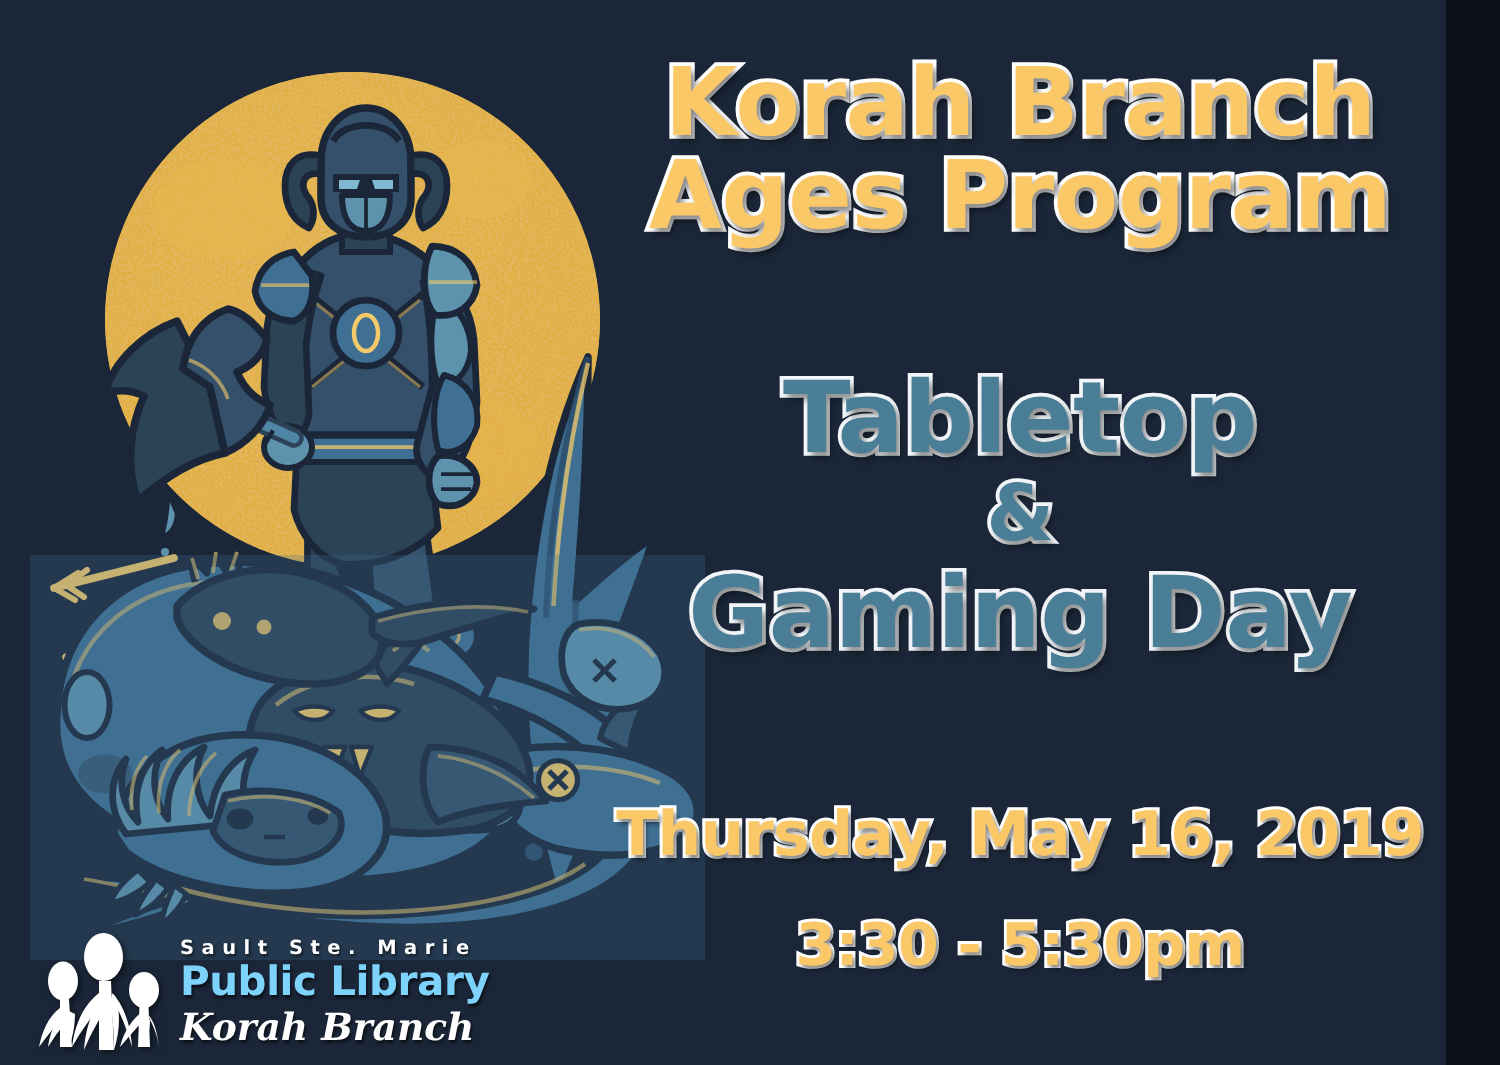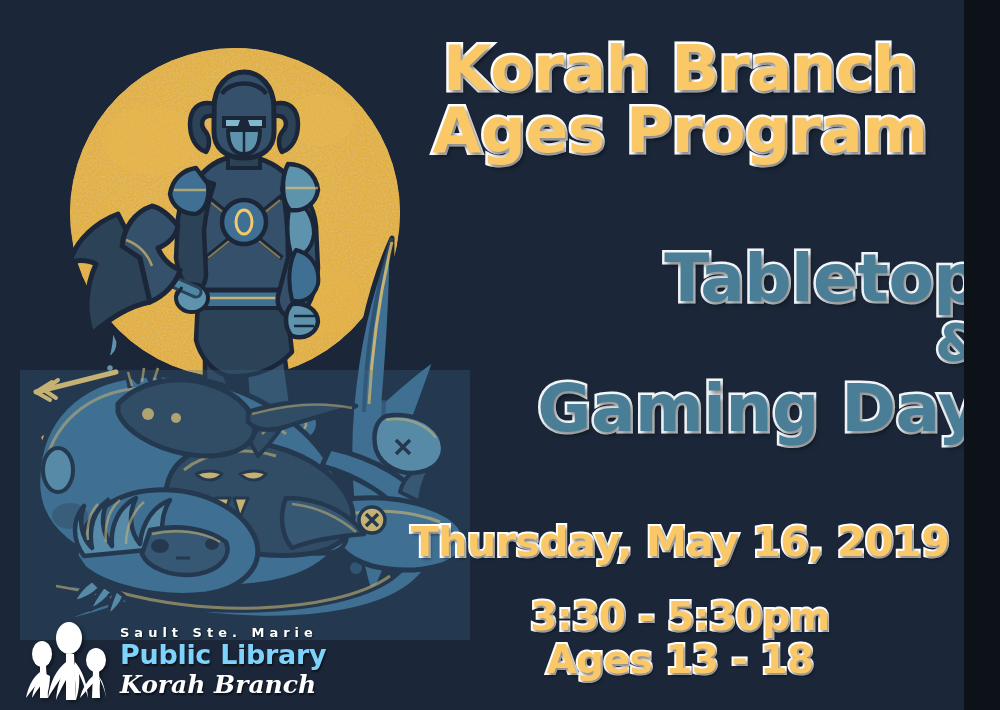--- a/index.html
+++ b/index.html
@@ -56,39 +56,39 @@
     paint-order: stroke fill;
     text-shadow: 3px 4px 4px rgba(0,0,0,0.45);
     white-space: nowrap;
   }
 
   .subtitle-block {
     position: absolute;
     top: 243px;
     left: 0;
     width: 600px;
-    text-align: right;
+    text-align: center;
   }
   .subtitle-line {
     font-family: "DejaVu Sans", sans-serif;
     font-weight: bold;
     font-size: 66px;
     line-height: 1.08;
     letter-spacing: -0.5px;
     color: #4a7d96;
     -webkit-text-stroke: 5px #f2f6f8;
     paint-order: stroke fill;
     text-shadow: 3px 4px 4px rgba(0,0,0,0.40);
     white-space: nowrap;
   }
   .subtitle-line.amp { font-size: 52px; line-height: 1.12; }
 
   .details-block {
     position: absolute;
-    top: 521px;
+    top: 535px;
     left: 0;
     width: 600px;
     text-align: center;
   }
   .detail-line {
     font-family: "DejaVu Sans", sans-serif;
     font-weight: bold;
     color: #fbc868;
     -webkit-text-stroke: 4px #ffffff;
     paint-order: stroke fill;
@@ -407,21 +407,20 @@
 
     <div class="subtitle-block">
       <div class="subtitle-line">Tabletop</div>
       <div class="subtitle-line amp">&amp;</div>
       <div class="subtitle-line">Gaming Day</div>
     </div>
 
     <div class="details-block">
       <div class="detail-line d1">Thursday, May 16, 2019</div>
       <div class="detail-line d2">3:30 - 5:30pm</div>
-      <div class="detail-line d3">Ages 13 - 18</div>
     </div>
 
   </div>
 
   <div class="logo">
     <div class="logo-mark">
       <svg viewBox="0 0 84 84" xmlns="http://www.w3.org/2000/svg">
         <g fill="#ffffff">
 
           <ellipse cx="16" cy="36" rx="10" ry="13"></ellipse>

